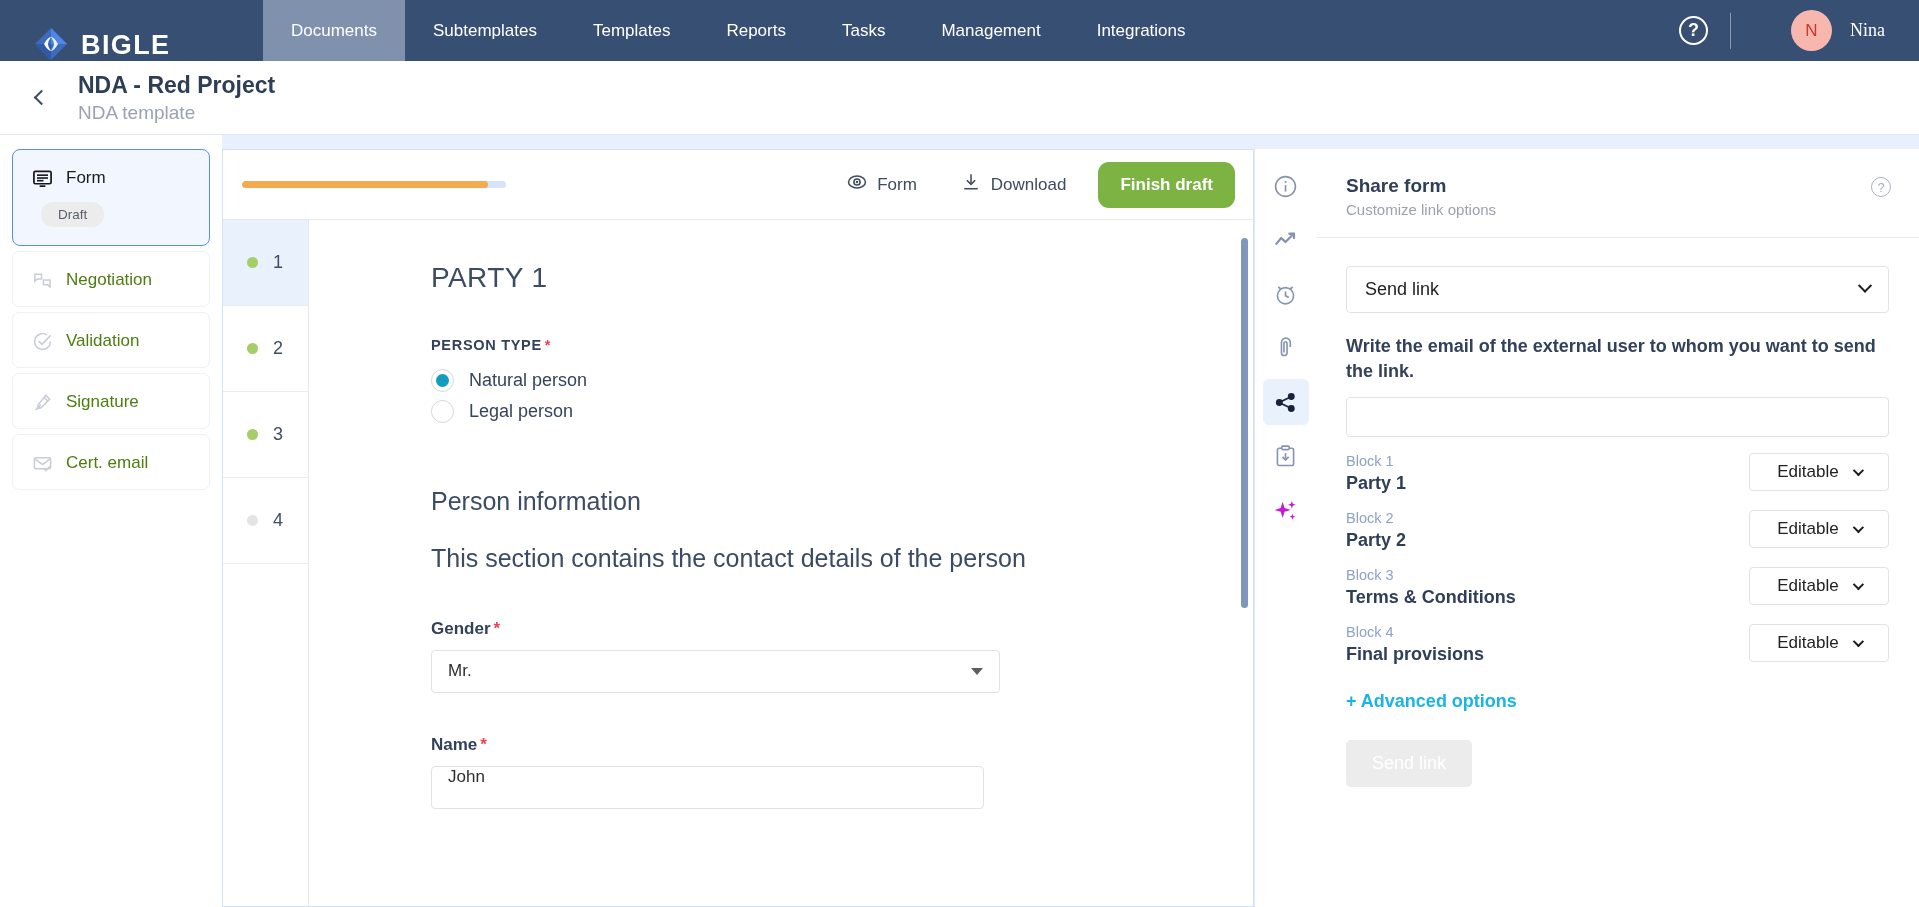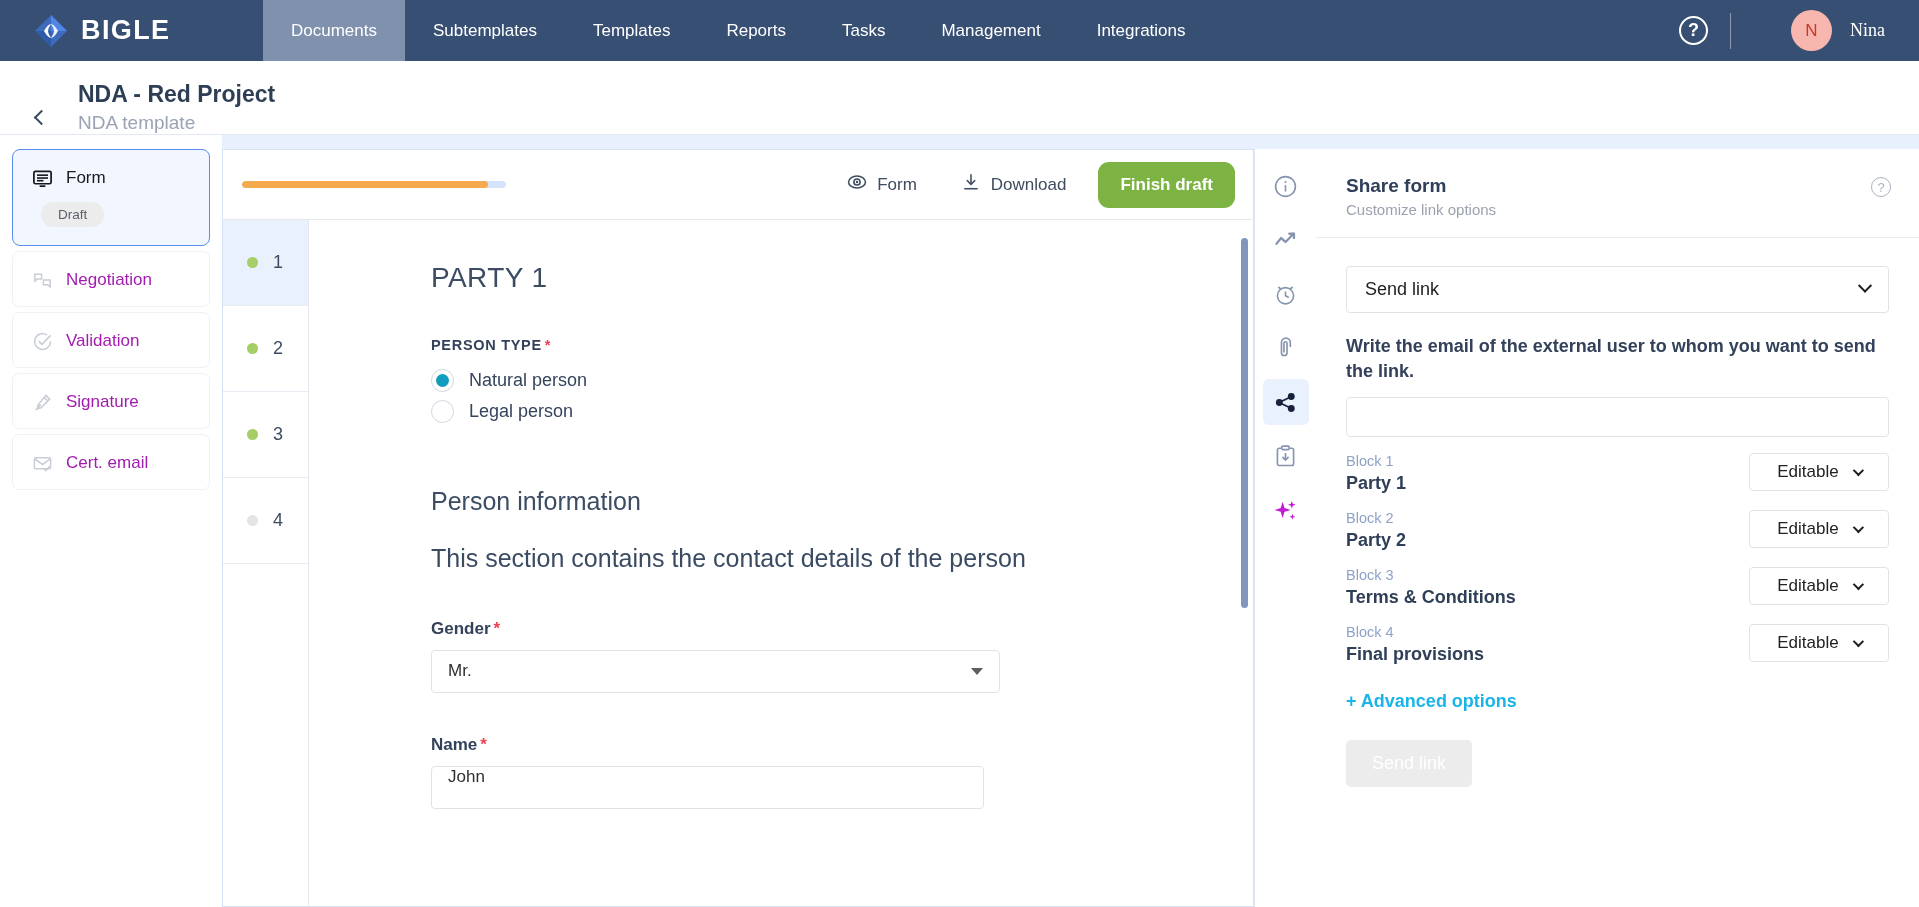--- a/index.html
+++ b/index.html
@@ -12,21 +12,21 @@
 
   
   .navbar {
     height: 61px;
     background: #374f73;
     display: flex;
     align-items: stretch;
     position: relative;
   }
   .brand {
-    display: flex; align-items: center; gap: 13px;
+    display: flex; align-items: flex-end; gap: 13px;
     padding: 0 30px 0 34px;
     min-width: 263px;
   }
   .brand-logo { width: 34px; height: 34px; position: relative; }
   .brand-name {
     color: #ffffff; font-size: 27px; font-weight: 700;
     letter-spacing: 1.4px;
   }
   .nav-items { display: flex; align-items: stretch; }
   .nav-item {
@@ -56,21 +56,21 @@
     font-size: 17px; font-weight: 500;
     display: flex; align-items: center; justify-content: center;
     margin-right: 18px;
   }
   .user-name { color: #ffffff; font-size: 18px; font-family: Liberation Serif, serif; }
 
   
   .page-header {
     height: 74px;
     background: #ffffff;
-    display: flex; align-items: flex-end;
+    display: flex; align-items: center;
     padding-left: 22px;
     border-bottom: 1px solid #e3e9f2;
   }
   .back-btn {
     width: 34px; height: 34px;
     display: flex; align-items: center; justify-content: center;
     cursor: pointer; margin-right: 22px;
   }
   .back-chev {
     width: 11px; height: 11px;
@@ -102,21 +102,21 @@
     padding: 17px 18px 15px 18px;
     margin-bottom: 5px;
   }
   .wf-step.active {
     border: 1px solid #5a8def;
     background: #f2f7ff;
     border-radius: 8px;
     padding-bottom: 18px;
   }
   .wf-row { display: flex; align-items: center; gap: 13px; }
-  .wf-label { font-size: 17px; color: #a21caf; }
+  .wf-label { font-size: 17px; color: #4d7c0f; }
   .wf-step.active .wf-label { color: #1c1c1c; }
   .wf-icon { width: 22px; height: 22px; flex-shrink: 0; display:flex; align-items:center; justify-content:center;}
   .wf-badge {
     display: inline-block;
     margin: 13px 0 0 10px;
     background: #ececec; color: #5a5f68;
     font-size: 13.5px;
     padding: 5px 17px; border-radius: 12px;
   }
 

